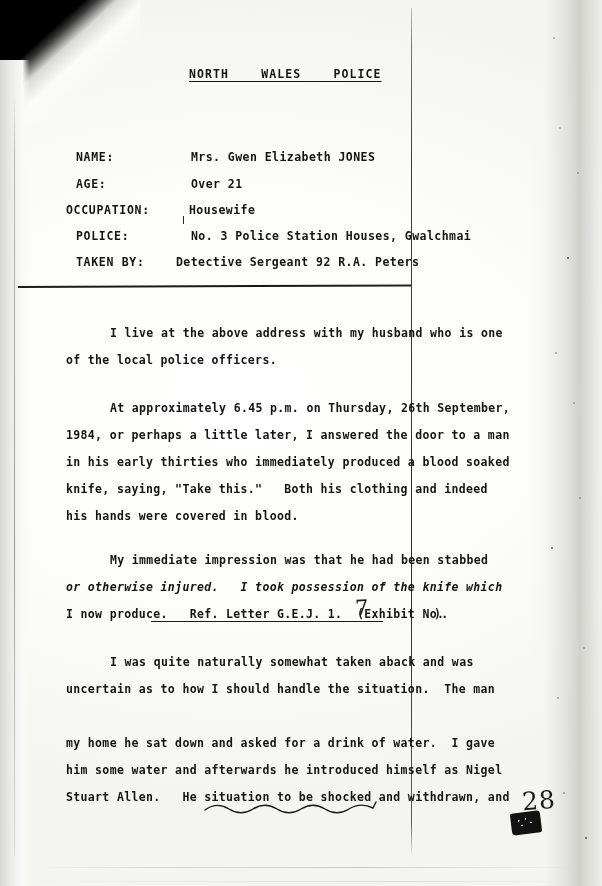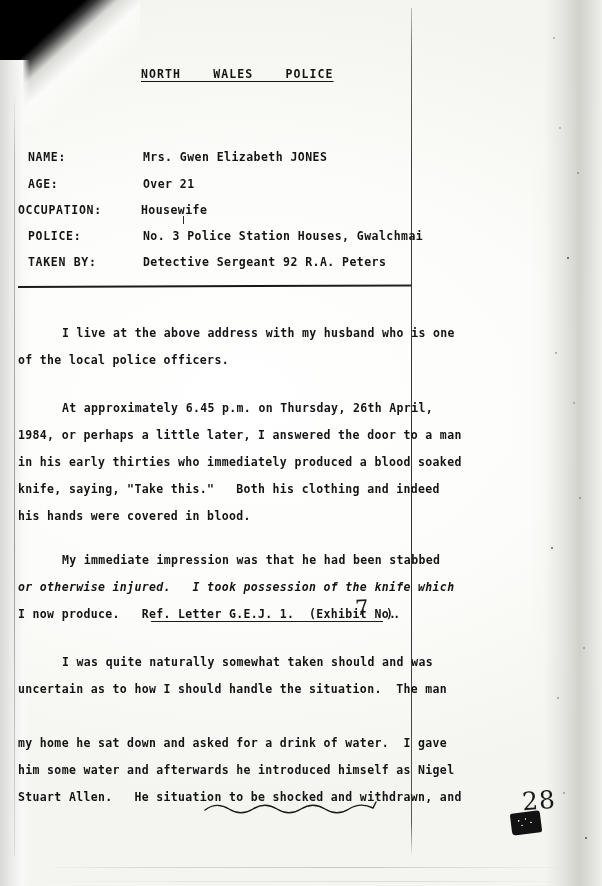--- a/index.html
+++ b/index.html
@@ -108,20 +108,21 @@
 
   
   .t {
     position: absolute;
     font-family: "DejaVu Sans Mono", "Liberation Mono", monospace;
     font-size: 11.5px;
     letter-spacing: 0.45px;
     color: #141414;
     white-space: pre;
     font-weight: 600;
+    margin-left: 48px;
   }
   .heading {
     font-size: 11.5px;
     letter-spacing: 1.1px;
     text-decoration: underline;
     text-underline-offset: 3px;
     text-decoration-thickness: 1px;
   }
   .label { letter-spacing: 0.7px; padding-left: 10px; }
   .body-line { font-size: 11.5px; letter-spacing: 0.35px; }
@@ -198,39 +199,39 @@
   <div class="t label" style="left:18px; top:177px;">AGE:</div>
   <div class="t label" style="left:8px; top:203px;">OCCUPATION:</div>
   <div class="t label" style="left:18px; top:229px;">POLICE:</div>
   <div class="t label" style="left:18px; top:255px;">TAKEN BY:</div>
 
   <div class="t" style="left:143px; top:150px;">Mrs. Gwen Elizabeth JONES</div>
   <div class="t" style="left:143px; top:177px;">Over 21</div>
   <div class="t" style="left:141px; top:203px;">Housewife</div>
   <div class="tick-mark" style="left:183px; top:216px;"></div>
   <div class="t" style="left:143px; top:229px;">No. 3 Police Station Houses, Gwalchmai</div>
-  <div class="t" style="left:143px; top:255px;">Detective Sergeant 92 R.A. Peters</div>
+  <div class="t" style="left:128px; top:255px;">Detective Sergeant 92 R.A. Peters</div>
 
   <div class="t body-line" style="left:62px; top:326px;">I live at the above address with my husband who is one</div>
   <div class="t body-line" style="left:18px; top:353px;">of the local police officers.</div>
 
-  <div class="t body-line" style="left:62px; top:401px;">At approximately 6.45 p.m. on Thursday, 26th April,</div>
+  <div class="t body-line" style="left:62px; top:401px;">At approximately 6.45 p.m. on Thursday, 26th September,</div>
   <div class="t body-line" style="left:18px; top:428px;">1984, or perhaps a little later, I answered the door to a man</div>
   <div class="t body-line" style="left:18px; top:455px;">in his early thirties who immediately produced a blood soaked</div>
   <div class="t body-line" style="left:18px; top:482px;">knife, saying, "Take this."   Both his clothing and indeed</div>
   <div class="t body-line" style="left:18px; top:509px;">his hands were covered in blood.</div>
 
   <div class="t body-line" style="left:62px; top:553px;">My immediate impression was that he had been stabbed</div>
   <div class="t body-line" style="left:18px; top:580px;font-style:italic;">or otherwise injured.   I took possession of the knife which</div>
   <div class="t body-line" style="left:18px; top:607px;">I now produce.   Ref. Letter G.E.J. 1.  (Exhibit No.</div>
   <div class="hand hand-7" style="left:355px; top:596px;">7</div>
   <div class="t body-line" style="left:386px; top:607px;">).</div>
   <div class="u-line" style="left:151px; top:621px; width:232px;"></div>
 
-  <div class="t body-line" style="left:62px; top:655px;">I was quite naturally somewhat taken should and was</div>
+  <div class="t body-line" style="left:62px; top:655px;">I was quite naturally somewhat taken aback and was</div>
   <div class="t body-line" style="left:18px; top:682px;">uncertain as to how I should handle the situation.  The man</div>
   <div class="t body-line" style="left:18px; top:736px;">my home he sat down and asked for a drink of water.  I gave</div>
   <div class="t body-line" style="left:18px; top:763px;">him some water and afterwards he introduced himself as Nigel</div>
   <div class="t body-line" style="left:18px; top:790px;">Stuart Allen.   He situation to be shocked and withdrawn, and</div>
 
   <svg class="squiggle" style="left:203px; top:798px;" width="180" height="16">
     <path d="M2,12 C10,6 18,6 26,11 C34,16 42,16 50,11 C58,6 66,6 74,11 C82,16 90,16 98,11 C106,6 114,6 122,11 C130,16 138,16 146,11 C154,6 162,6 170,10 L173,4" fill="none" stroke="#1b1b1b" stroke-width="1.4" stroke-linecap="round"></path>
   </svg>
 
   <div class="hand hand-28" style="left:522px; top:786px;">28</div>

